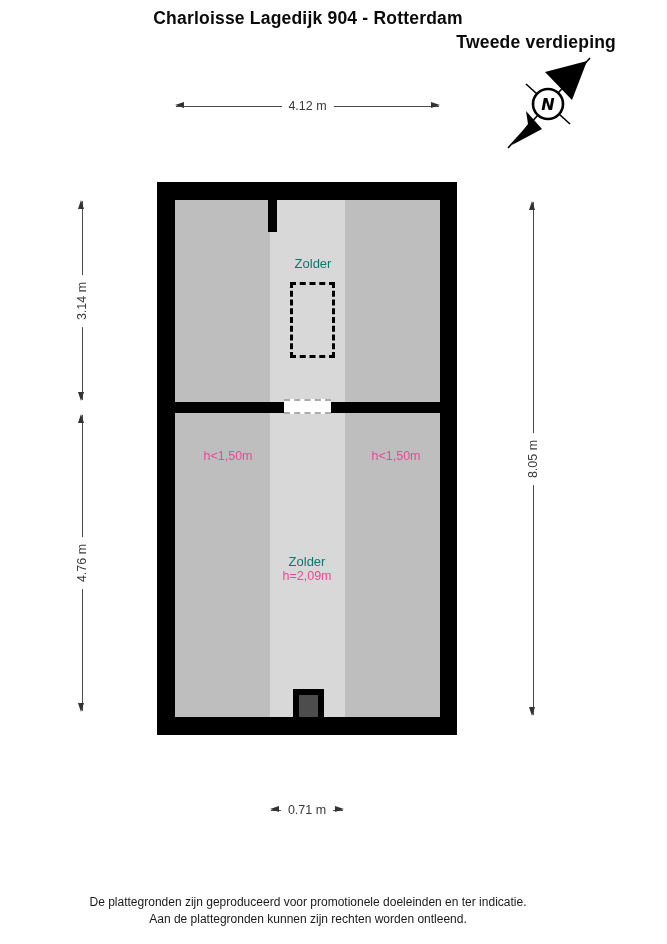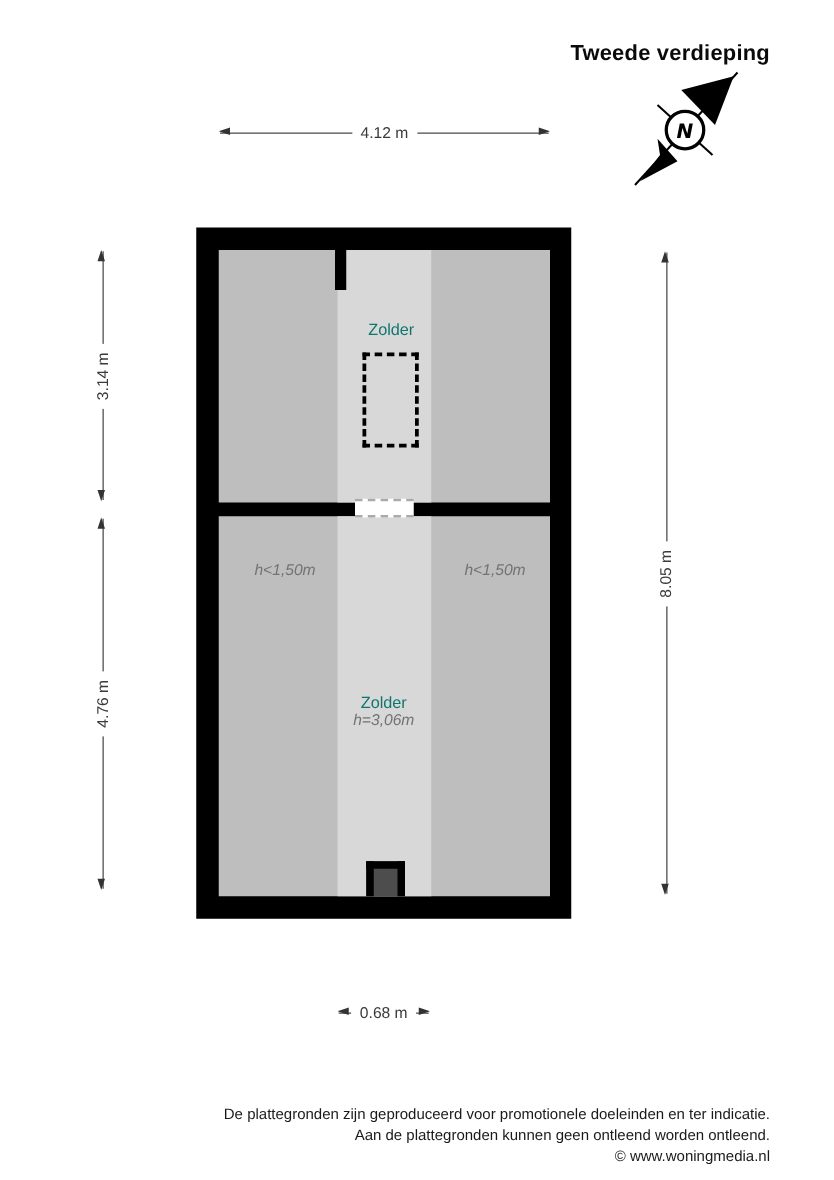--- a/index.html
+++ b/index.html
@@ -41,31 +41,32 @@
   .dashed-rect  { left:290px; top:282px; width:45px;  height:76px;
                   border:3px dashed #000; box-sizing:border-box; }
   .wall-opening { left:284px; top:399px; width:47px;  height:15px; background:#fff;
                   border-top:2px dashed #aaa; border-bottom:2px dashed #aaa; box-sizing:border-box; }
   .chimney      { left:293px; top:689px; width:31px;  height:28px; background:#4d4d4d;
                   border:6px solid #000; border-bottom:none; box-sizing:border-box; }
 
   .room-label   { position:absolute; transform:translateX(-50%); font-size:13px;
                   color:#0f766e; white-space:nowrap; }
   .note-label   { position:absolute; transform:translateX(-50%); font-size:12.5px;
-                  color:#737373; white-space:nowrap;font-style:italic; }
+                  color:#ec4899; white-space:nowrap; }
 
   
-  .footer-line { position:absolute; left:0; width:616px; text-align:right;
-                 font-size:12px; line-height:17px; color:#1a1a1a; }
+  .footer-line { position:absolute; left:0; width:616px; text-align:center;
+                 font-size:12px; line-height:17px; color:#1a1a1a;margin-top:11px; }
 </style>
 </head>
 <body>
 
 <div class="page">
 
+  <div class="title-line" style="top:8px;">Charloisse Lagedijk 904 - Rotterdam</div>
   <div class="title-line" style="top:32px;text-align:right;">Tweede verdieping</div>
 
   <svg class="abs" style="left:495px; top:50px;" width="112" height="112" viewBox="0 0 112 112">
     <line x1="13" y1="98" x2="95" y2="8" stroke="#000" stroke-width="1.6"></line>
     <line x1="31" y1="34" x2="75" y2="74" stroke="#000" stroke-width="1.6"></line>
     <polygon points="92,11 50,22 77,50" fill="#000"></polygon>
     <polygon points="31,61 47,79 17,95 33,74" fill="#000"></polygon>
     <circle cx="53" cy="54" r="15" fill="#fff" stroke="#000" stroke-width="2.6"></circle>
     <text x="53" y="60" text-anchor="middle" font-size="16" font-weight="bold" font-style="italic" font-family="DejaVu Sans, sans-serif" fill="#000">N</text>
   </svg>
@@ -103,28 +104,27 @@
   <div class="abs room-lower"></div>
   <div class="abs strip-upper"></div>
   <div class="abs strip-lower"></div>
   <div class="abs wall-stub"></div>
   <div class="abs dashed-rect"></div>
   <div class="abs wall-opening"></div>
   <div class="abs chimney"></div>
 
   <span class="room-label" style="left:313px; top:256px;">Zolder</span>
   <span class="room-label" style="left:307px; top:554px;">Zolder</span>
-  <span class="note-label" style="left:307px; top:569px;">h=3,06m</span>
+  <span class="note-label" style="left:307px; top:569px;">h=2,09m</span>
   <span class="note-label" style="left:228px; top:449px;">h&lt;1,50m</span>
   <span class="note-label" style="left:396px; top:449px;">h&lt;1,50m</span>
 
   <div class="dim-h" style="left:270px; top:803px; width:74px;">
     <div class="dline"></div>
     <div class="ah-l"></div>
     <div class="ah-r"></div>
-    <span class="dlabel">0.68 m</span>
+    <span class="dlabel">0.71 m</span>
   </div>
 
   <div class="footer-line" style="top:883px;">De plattegronden zijn geproduceerd voor promotionele doeleinden en ter indicatie.</div>
-  <div class="footer-line" style="top:900px;">Aan de plattegronden kunnen geen ontleend worden ontleend.</div>
-  <div class="footer-line" style="top:917px;">© www.woningmedia.nl</div>
+  <div class="footer-line" style="top:900px;">Aan de plattegronden kunnen zijn rechten worden ontleend.</div>
 
 </div>
 
 </body></html>

